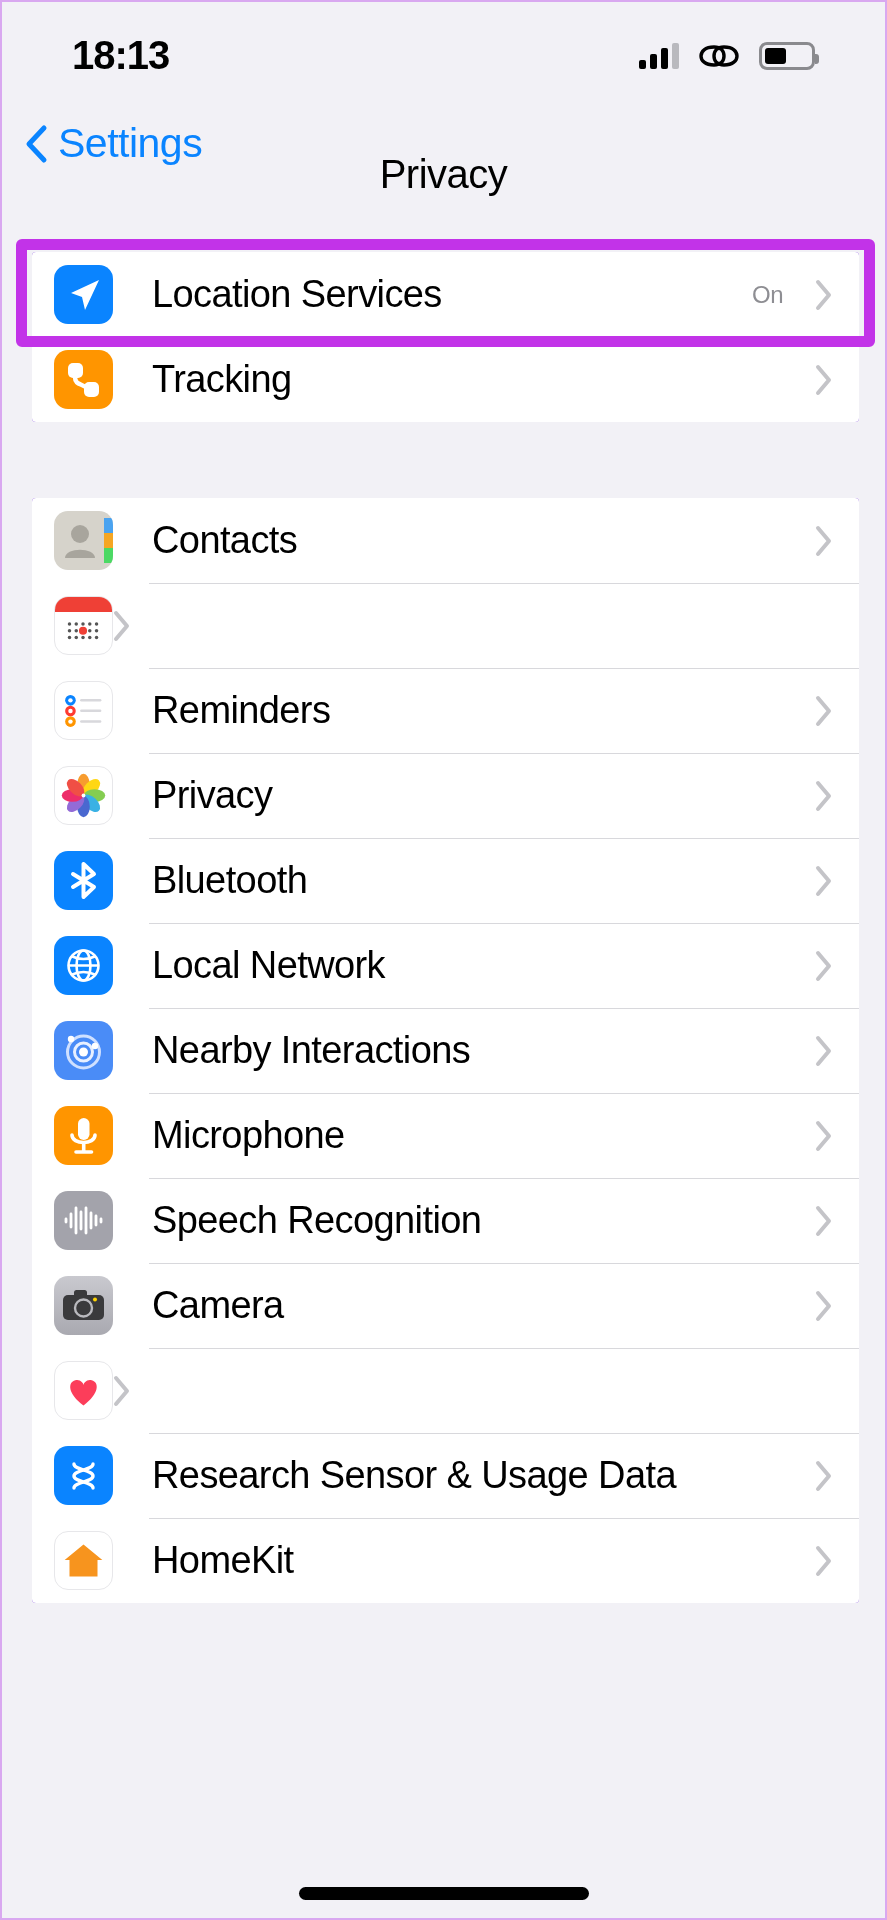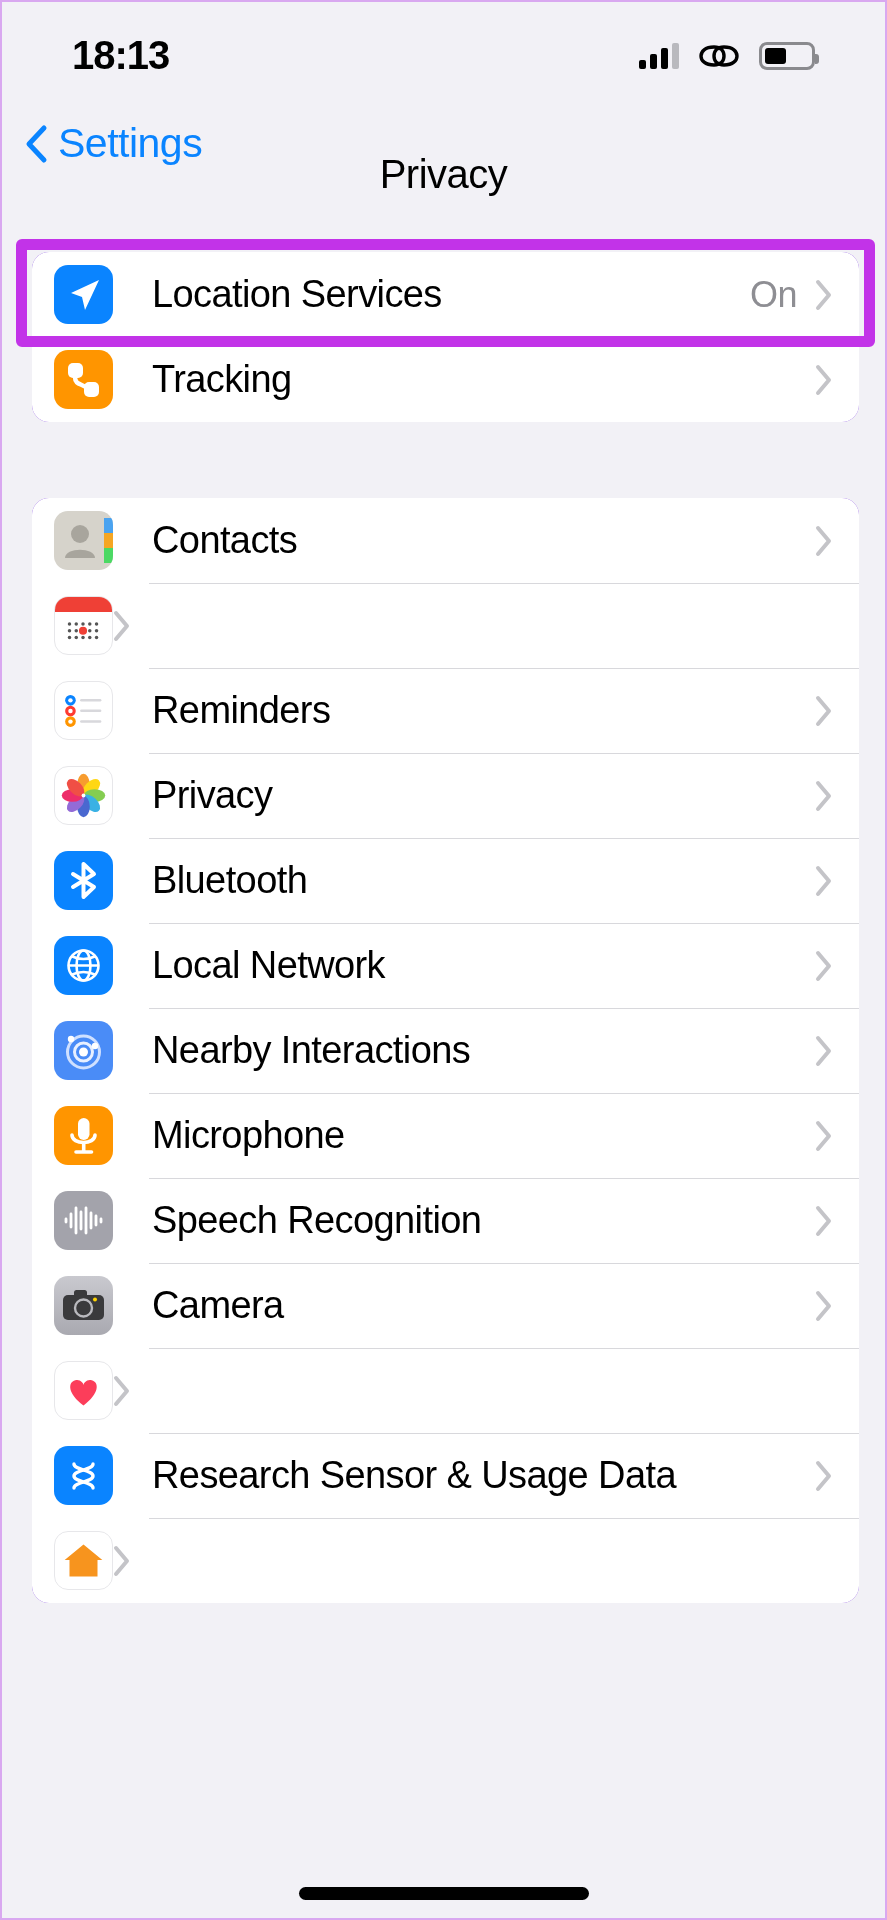--- a/index.html
+++ b/index.html
@@ -61,21 +61,21 @@
   .back-label{ font-size:41px; letter-spacing:-0.5px; }
   .nav-title{
     position:absolute; left:0; right:0; top:14px;
     text-align:center; font-size:40px; font-weight:normal;
     color:#000; letter-spacing:-0.5px;margin-top:36px;
   }
 
   
   .card{
     position:absolute; left:30px; width:827px;
-    background:#6d28d9; border-radius:17px; overflow:hidden;
+    background:#6d28d9; border-radius:4px; overflow:hidden;
   }
   #group1{ top:250px; }
   #group2{ top:485px;margin-top:11px; }
 
   .row{
     position:relative; display:flex; align-items:center;
     height:85px; padding:0 22px 0 22px;
     background:#fff; cursor:pointer;
   }
   .row + .row .sep{ display:block; }
@@ -87,21 +87,21 @@
     width:59px; height:59px; flex:0 0 59px;
     border-radius:14px; position:relative;
     display:flex; align-items:center; justify-content:center;
     overflow:hidden;
   }
   .label{
     flex:1; margin-left:39px; font-size:38px; color:#000;
     letter-spacing:-0.6px; white-space:nowrap;
   }
   .value{
-    font-size:36px; color:#8e8e93; margin-right:18px; letter-spacing:-0.5px;
+    font-size:24px; color:#8e8e93; margin-right:32px; letter-spacing:-0.5px;
   }
   .chev{ width:18px; height:32px; flex:0 0 18px; margin-right:4px;}
 
   
   .hl-wrap{
     position:absolute; left:14px; top:237px; width:859px; height:108px;
     border:11px solid #c233e8; border-radius:6px; pointer-events:none;
   }
 
   
@@ -431,20 +431,21 @@
       </svg>
     </div>
 
     <div class="row">
       <div class="sep"></div>
       <div class="icon ic-homekit">
         <svg viewBox="0 0 59 59" width="59" height="59">
           <path d="M29.5 13 L49 29 L44 29 L44 46 L15 46 L15 29 L10 29 Z" fill="#f7941e"></path>
         </svg>
       </div>
+      <span class="label">HomeKit</span>
       <svg class="chev" viewBox="0 0 18 32">
         <path d="M3 3 L14 16 L3 29" fill="none" stroke="#c4c4c8" stroke-width="4" stroke-linecap="round" stroke-linejoin="round"></path>
       </svg>
     </div>
 
   </div>
 
   <div class="home-indicator"></div>
 </div>
 

